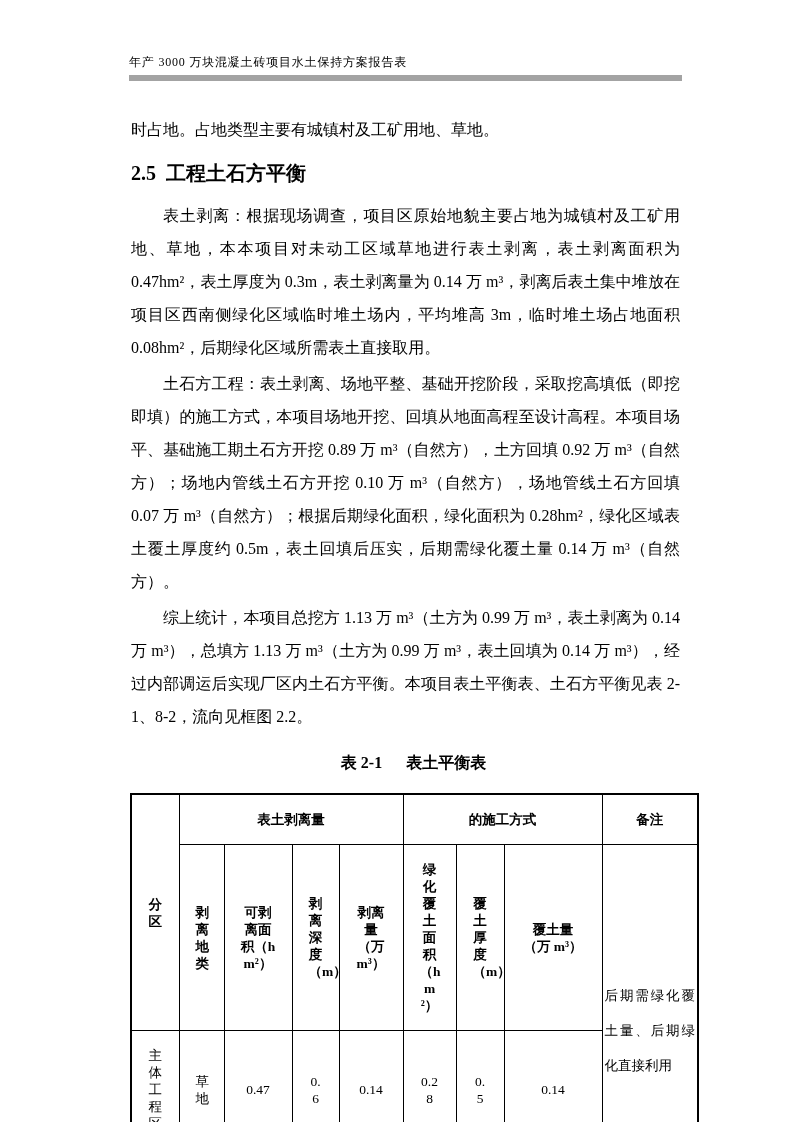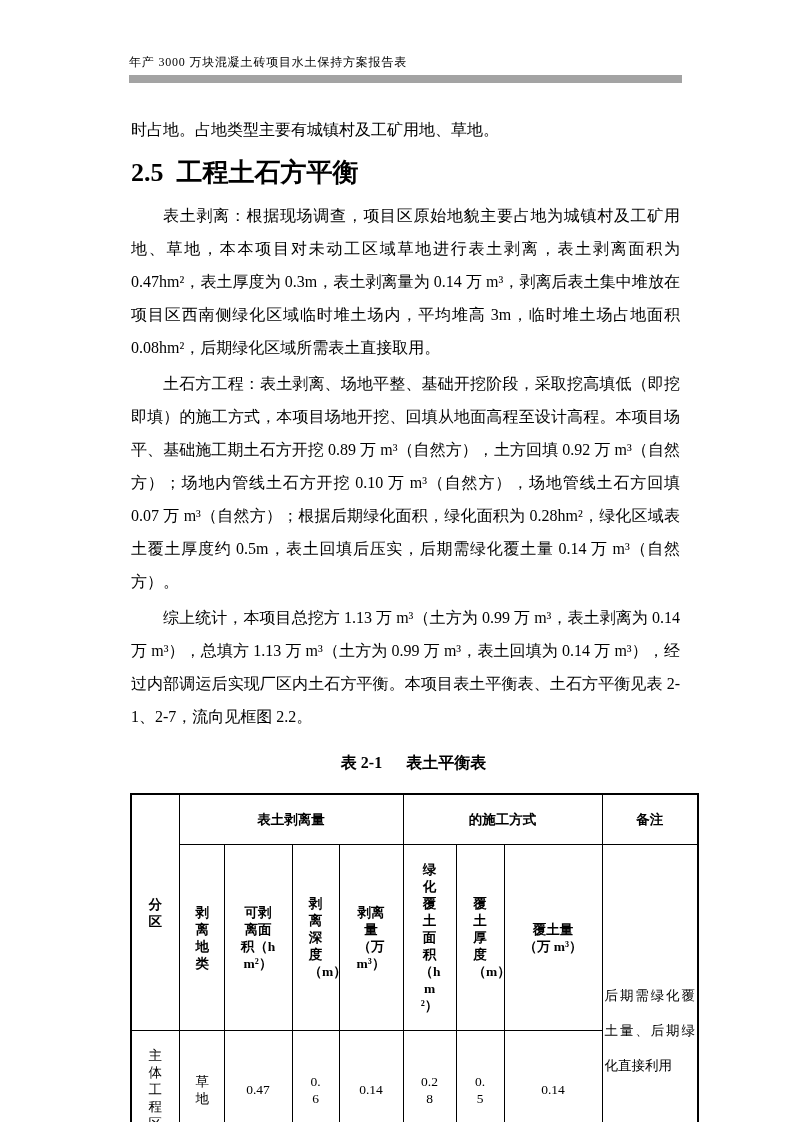--- a/index.html
+++ b/index.html
@@ -14,39 +14,39 @@
     overflow: hidden;
   }
   .page-header {
     position: absolute;
     left: 129px;
     top: 55px;
     width: 553px;
     font-size: 12px;
     letter-spacing: 0.8px;
     padding-bottom: 6px;
-    border-bottom: 8px solid #a3a3a3;
+    border-bottom: 6px solid #a3a3a3;
     line-height: 14px;
   }
   .content {
     position: absolute;
     left: 131px;
     top: 113px;
     width: 549px;
   }
   .para {
     margin: 3px 0 0 0;
     font-size: 16px;
     line-height: 33px;
     text-align: justify;
     text-indent: 32px;
   }
   .para.no-indent { text-indent: 0; margin-top: 0; }
   .section-heading {
-    font-size: 26px;
+    font-size: 20px;
     font-weight: bold;
     line-height: 26px;
     margin: 14px 0 13px 0;
     white-space: pre-wrap;
   }
   .table-caption {
     width: 567px;
     margin: 17px 0 0 -1px;
     display: flex;
     justify-content: center;
@@ -103,21 +103,21 @@
   </div>
 
   <div class="content">
 
     <p class="para no-indent">时占地。占地类型主要有城镇村及工矿用地、草地。</p>
 
     <div class="section-heading">2.5  工程土石方平衡</div>
 
     <p class="para">表土剥离：根据现场调查，项目区原始地貌主要占地为城镇村及工矿用地、草地，本本项目对未动工区域草地进行表土剥离，表土剥离面积为 0.47hm²，表土厚度为 0.3m，表土剥离量为 0.14 万 m³，剥离后表土集中堆放在项目区西南侧绿化区域临时堆土场内，平均堆高 3m，临时堆土场占地面积 0.08hm²，后期绿化区域所需表土直接取用。</p>
     <p class="para">土石方工程：表土剥离、场地平整、基础开挖阶段，采取挖高填低（即挖即填）的施工方式，本项目场地开挖、回填从地面高程至设计高程。本项目场平、基础施工期土石方开挖 0.89 万 m³（自然方），土方回填 0.92 万 m³（自然方）；场地内管线土石方开挖 0.10 万 m³（自然方），场地管线土石方回填 0.07 万 m³（自然方）；根据后期绿化面积，绿化面积为 0.28hm²，绿化区域表土覆土厚度约 0.5m，表土回填后压实，后期需绿化覆土量 0.14 万 m³（自然方）。</p>
-    <p class="para">综上统计，本项目总挖方 1.13 万 m³（土方为 0.99 万 m³，表土剥离为 0.14 万 m³），总填方 1.13 万 m³（土方为 0.99 万 m³，表土回填为 0.14 万 m³），经过内部调运后实现厂区内土石方平衡。本项目表土平衡表、土石方平衡见表 2-1、2-7，流向见框图 2.2。</p>
+    <p class="para">综上统计，本项目总挖方 1.13 万 m³（土方为 0.99 万 m³，表土剥离为 0.14 万 m³），总填方 1.13 万 m³（土方为 0.99 万 m³，表土回填为 0.14 万 m³），经过内部调运后实现厂区内土石方平衡。本项目表土平衡表、土石方平衡见表 2-1、8-2，流向见框图 2.2。</p>
 
     <div class="table-caption">
       <span>表 2-1</span>
       <span>表土平衡表</span>
     </div>
 
     <table class="balance-table">
       <colgroup>
         <col style="width:48px">
           <col style="width:45px">

